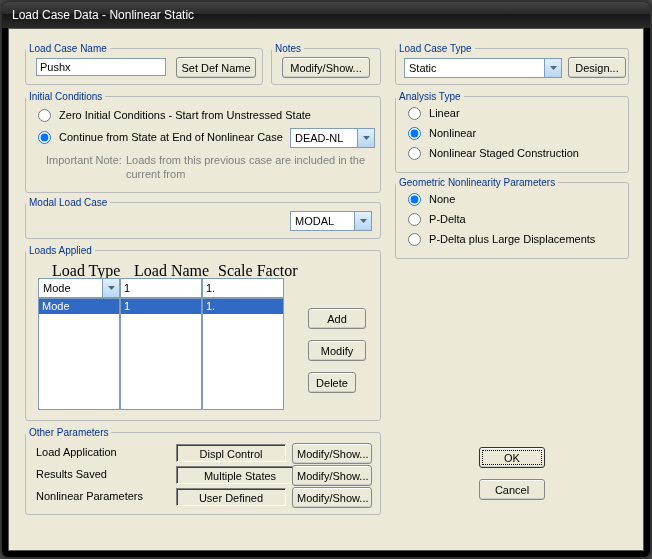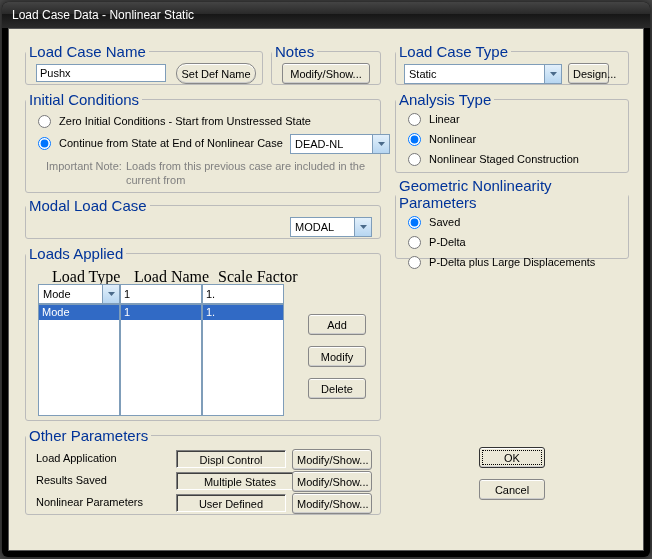--- a/index.html
+++ b/index.html
@@ -37,21 +37,21 @@
     border: 1px solid #555;
   }
   fieldset {
     position: absolute;
     border: 1px solid #bbb;
     border-radius: 3px;
     padding: 0;
     margin: 0;
   }
   legend {
-    font-size: 15px;
+    font-size: 10px;
     padding: 0 3px;
     color: #003399;
   }
   .text-input {
     background: #fff;
     border: 1px solid #7f9db9;
     height: 18px;
     font-size: 11px;
     padding: 0 3px;
     box-sizing: border-box;
@@ -135,52 +135,52 @@
 
 <div class="window">
   <div class="title-bar">
     <span>Load Case Data - Nonlinear Static</span>
   </div>
   <div class="client">
 
     <fieldset style="left:16px; top:14px; width:236px; height:40px;">
       <legend>Load Case Name</legend>
       <input class="text-input" style="position: absolute; left: 10px; top: 4px; width: 130px;" value="Pushx">
-      <button class="btn" style="position:absolute; left:150px; top:3px; width:80px;border-radius:10px;">Set Def Name</button>
+      <button class="btn" style="position:absolute; left:150px; top:3px; width:80px;">Set Def Name</button>
     </fieldset>
 
     <fieldset style="left:262px; top:14px; width:108px; height:40px;">
       <legend>Notes</legend>
       <button class="btn" style="position:absolute; left:10px; top:3px; width:88px;">Modify/Show...</button>
     </fieldset>
 
     <fieldset style="left:386px; top:14px; width:232px; height:40px;">
       <legend>Load Case Type</legend>
       <div class="dropdown" style="position:absolute; left:8px; top:4px; width:158px;">
         <span>Static</span>
         <span class="arrow">
             <svg viewBox="0 0 7 4">
               <path d="M0 0 L7 0 L3.5 4 Z" fill="#4a6a8a"></path>
             </svg>
           </span>
       </div>
-      <button class="btn" style="position:absolute; left:172px; top:3px; width:41px;">Design...</button>
+      <button class="btn" style="position:absolute; left:172px; top:3px; width:58px;">Design...</button>
     </fieldset>
 
     <fieldset style="left:16px; top:62px; width:354px; height:100px;">
       <legend>Initial Conditions</legend>
       <div style="position:absolute; left:10px; top:6px;">
         <input type="radio" name="ic" style="">
         <span class="radio-label">Zero Initial Conditions - Start from Unstressed State</span>
       </div>
       <div style="position:absolute; left:10px; top:28px;">
         <input type="radio" name="ic" checked="" style="">
         <span class="radio-label">Continue from State at End of Nonlinear Case</span>
       </div>
-      <div class="dropdown" style="position:absolute; left:264px; top:26px; width:100px;">
+      <div class="dropdown" style="position:absolute; left:264px; top:26px; width:85px;">
         <span>DEAD-NL</span>
         <span class="arrow">
             <svg viewBox="0 0 7 4">
               <path d="M0 0 L7 0 L3.5 4 Z" fill="#4a6a8a"></path>
             </svg>
           </span>
       </div>
       <div class="gray-text" style="position:absolute; left:20px; top:52px;">Important Note:</div>
       <div class="gray-text" style="position:absolute; left:100px; top:52px;">Loads from this previous case are included in the</div>
       <div class="gray-text" style="position:absolute; left:100px; top:66px;">current from</div>
@@ -199,21 +199,21 @@
       <div style="position:absolute; left:10px; top:44px;">
         <input type="radio" name="at" style="">
         <span class="radio-label">Nonlinear Staged Construction</span>
       </div>
     </fieldset>
 
     <fieldset style="left:386px; top:148px; width:232px; height:80px;">
       <legend>Geometric Nonlinearity Parameters</legend>
       <div style="position:absolute; left:10px; top:4px;">
         <input type="radio" name="gn" checked="" style="">
-        <span class="radio-label">Saved</span>
+        <span class="radio-label">None</span>
       </div>
       <div style="position:absolute; left:10px; top:24px;">
         <input type="radio" name="gn" style="">
         <span class="radio-label">P-Delta</span>
       </div>
       <div style="position:absolute; left:10px; top:44px;">
         <input type="radio" name="gn" style="">
         <span class="radio-label">P-Delta plus Large Displacements</span>
       </div>
     </fieldset>
@@ -253,21 +253,21 @@
       </div>
       <div class="white-box" style="position:absolute; left:94px; top:42px; width:82px; height:112px;">
         <div class="list-row-sel">1</div>
       </div>
       <div class="white-box" style="position:absolute; left:176px; top:42px; width:82px; height:112px;">
         <div class="list-row-sel">1.</div>
       </div>
 
       <button class="btn" style="position:absolute; left:282px; top:52px; width:58px;">Add</button>
       <button class="btn" style="position:absolute; left:282px; top:84px; width:58px;">Modify</button>
-      <button class="btn" style="position:absolute; left:282px; top:116px; width:58px;">Delete</button>
+      <button class="btn" style="position:absolute; left:282px; top:116px; width:48px;">Delete</button>
     </fieldset>
 
     <fieldset style="left:16px; top:398px; width:354px; height:86px;">
       <legend>Other Parameters</legend>
 
       <div style="position:absolute; left:10px; top:8px;">Load Application</div>
       <div style="position:absolute; left:10px; top:30px;">Results Saved</div>
       <div style="position:absolute; left:10px; top:52px;">Nonlinear Parameters</div>
 
       <div class="sunken" style="position:absolute; left:150px; top:6px;  width:110px;">Displ Control</div>

